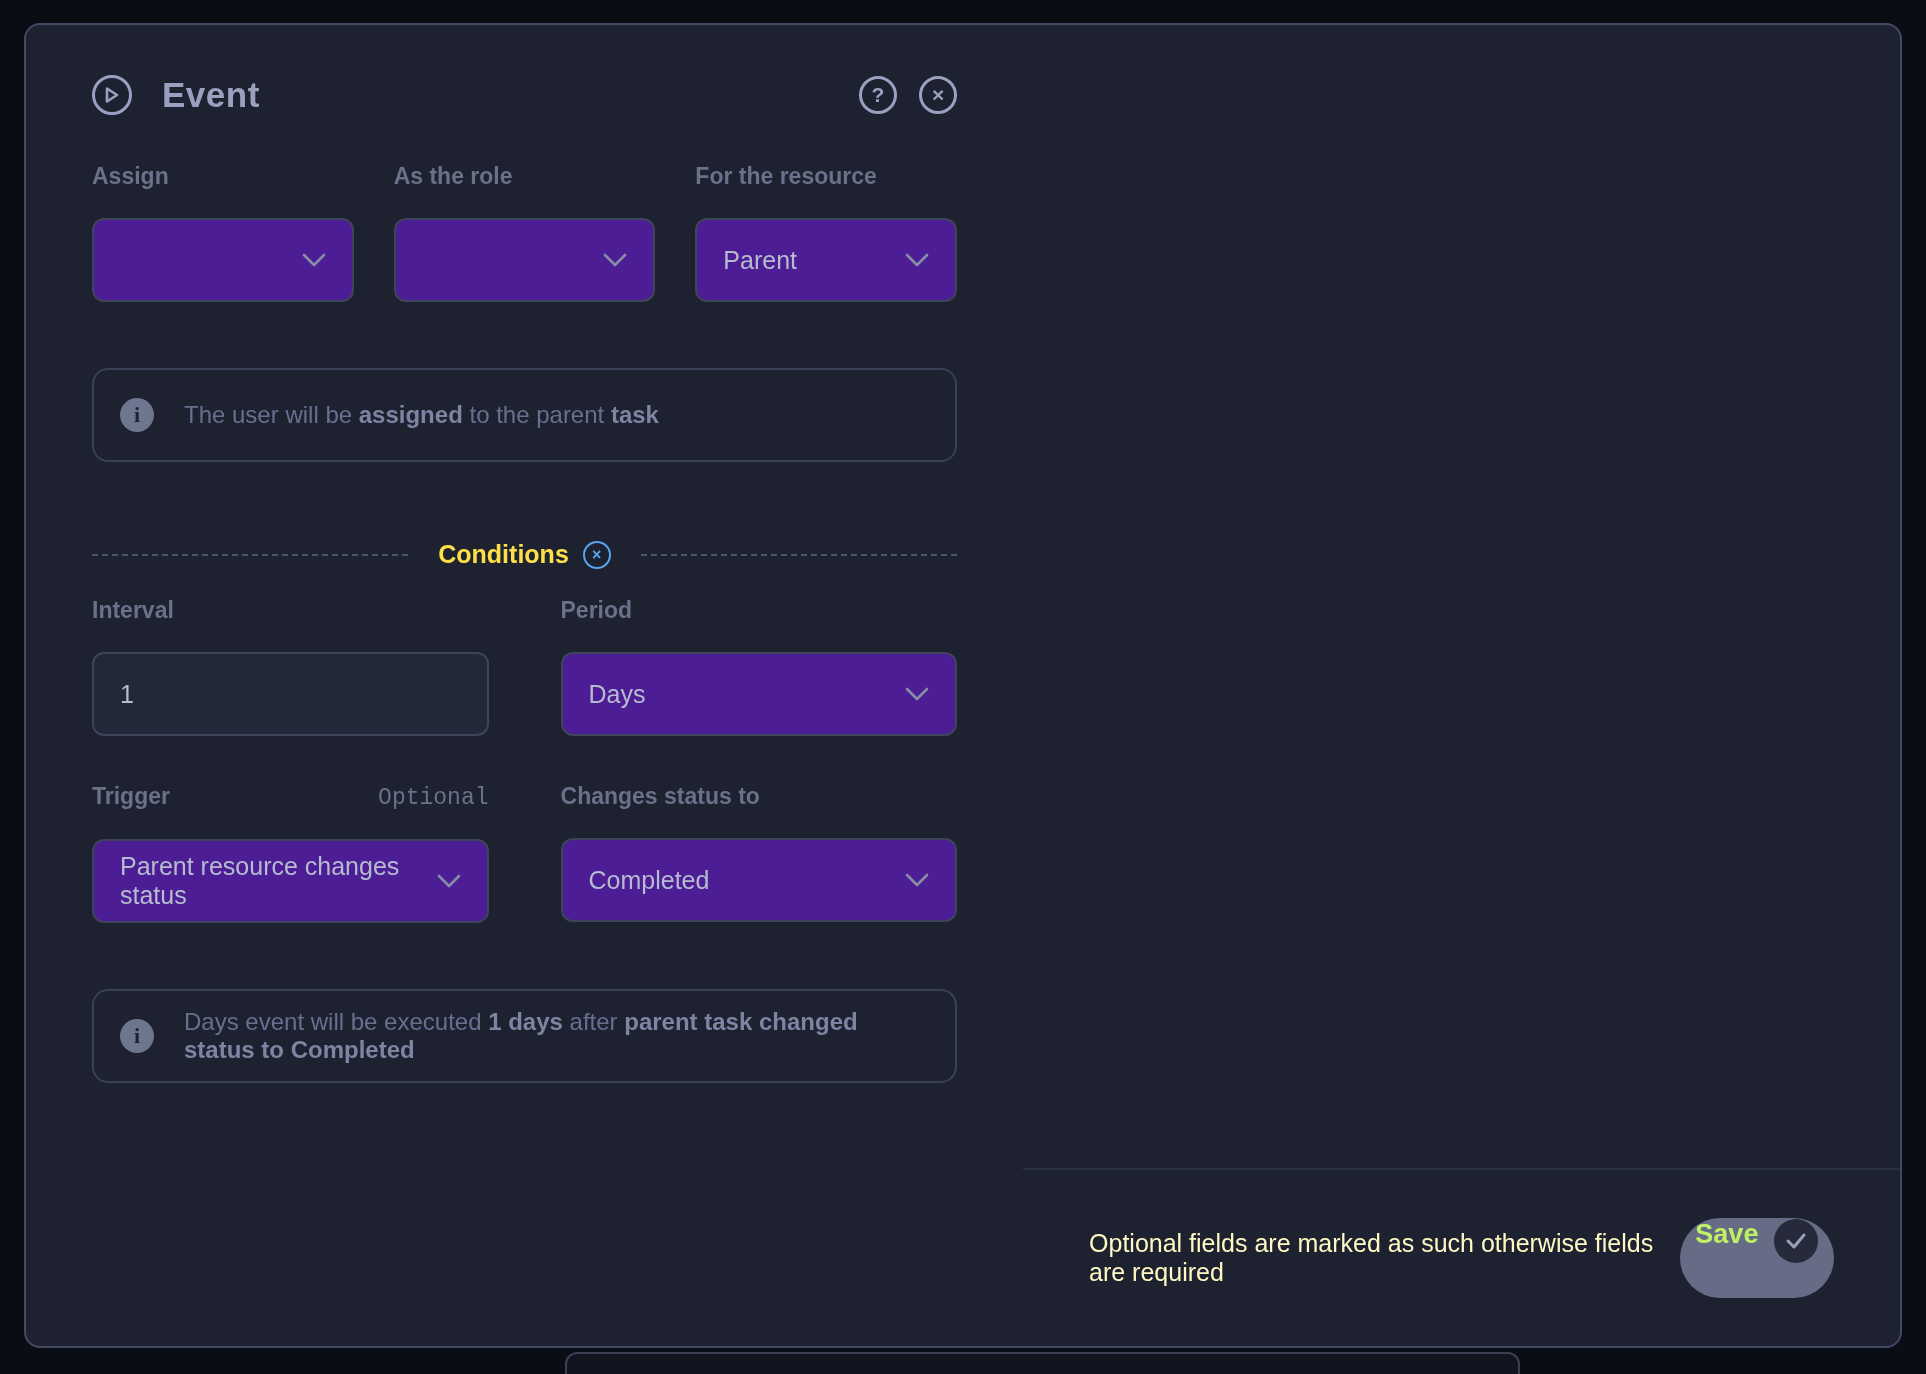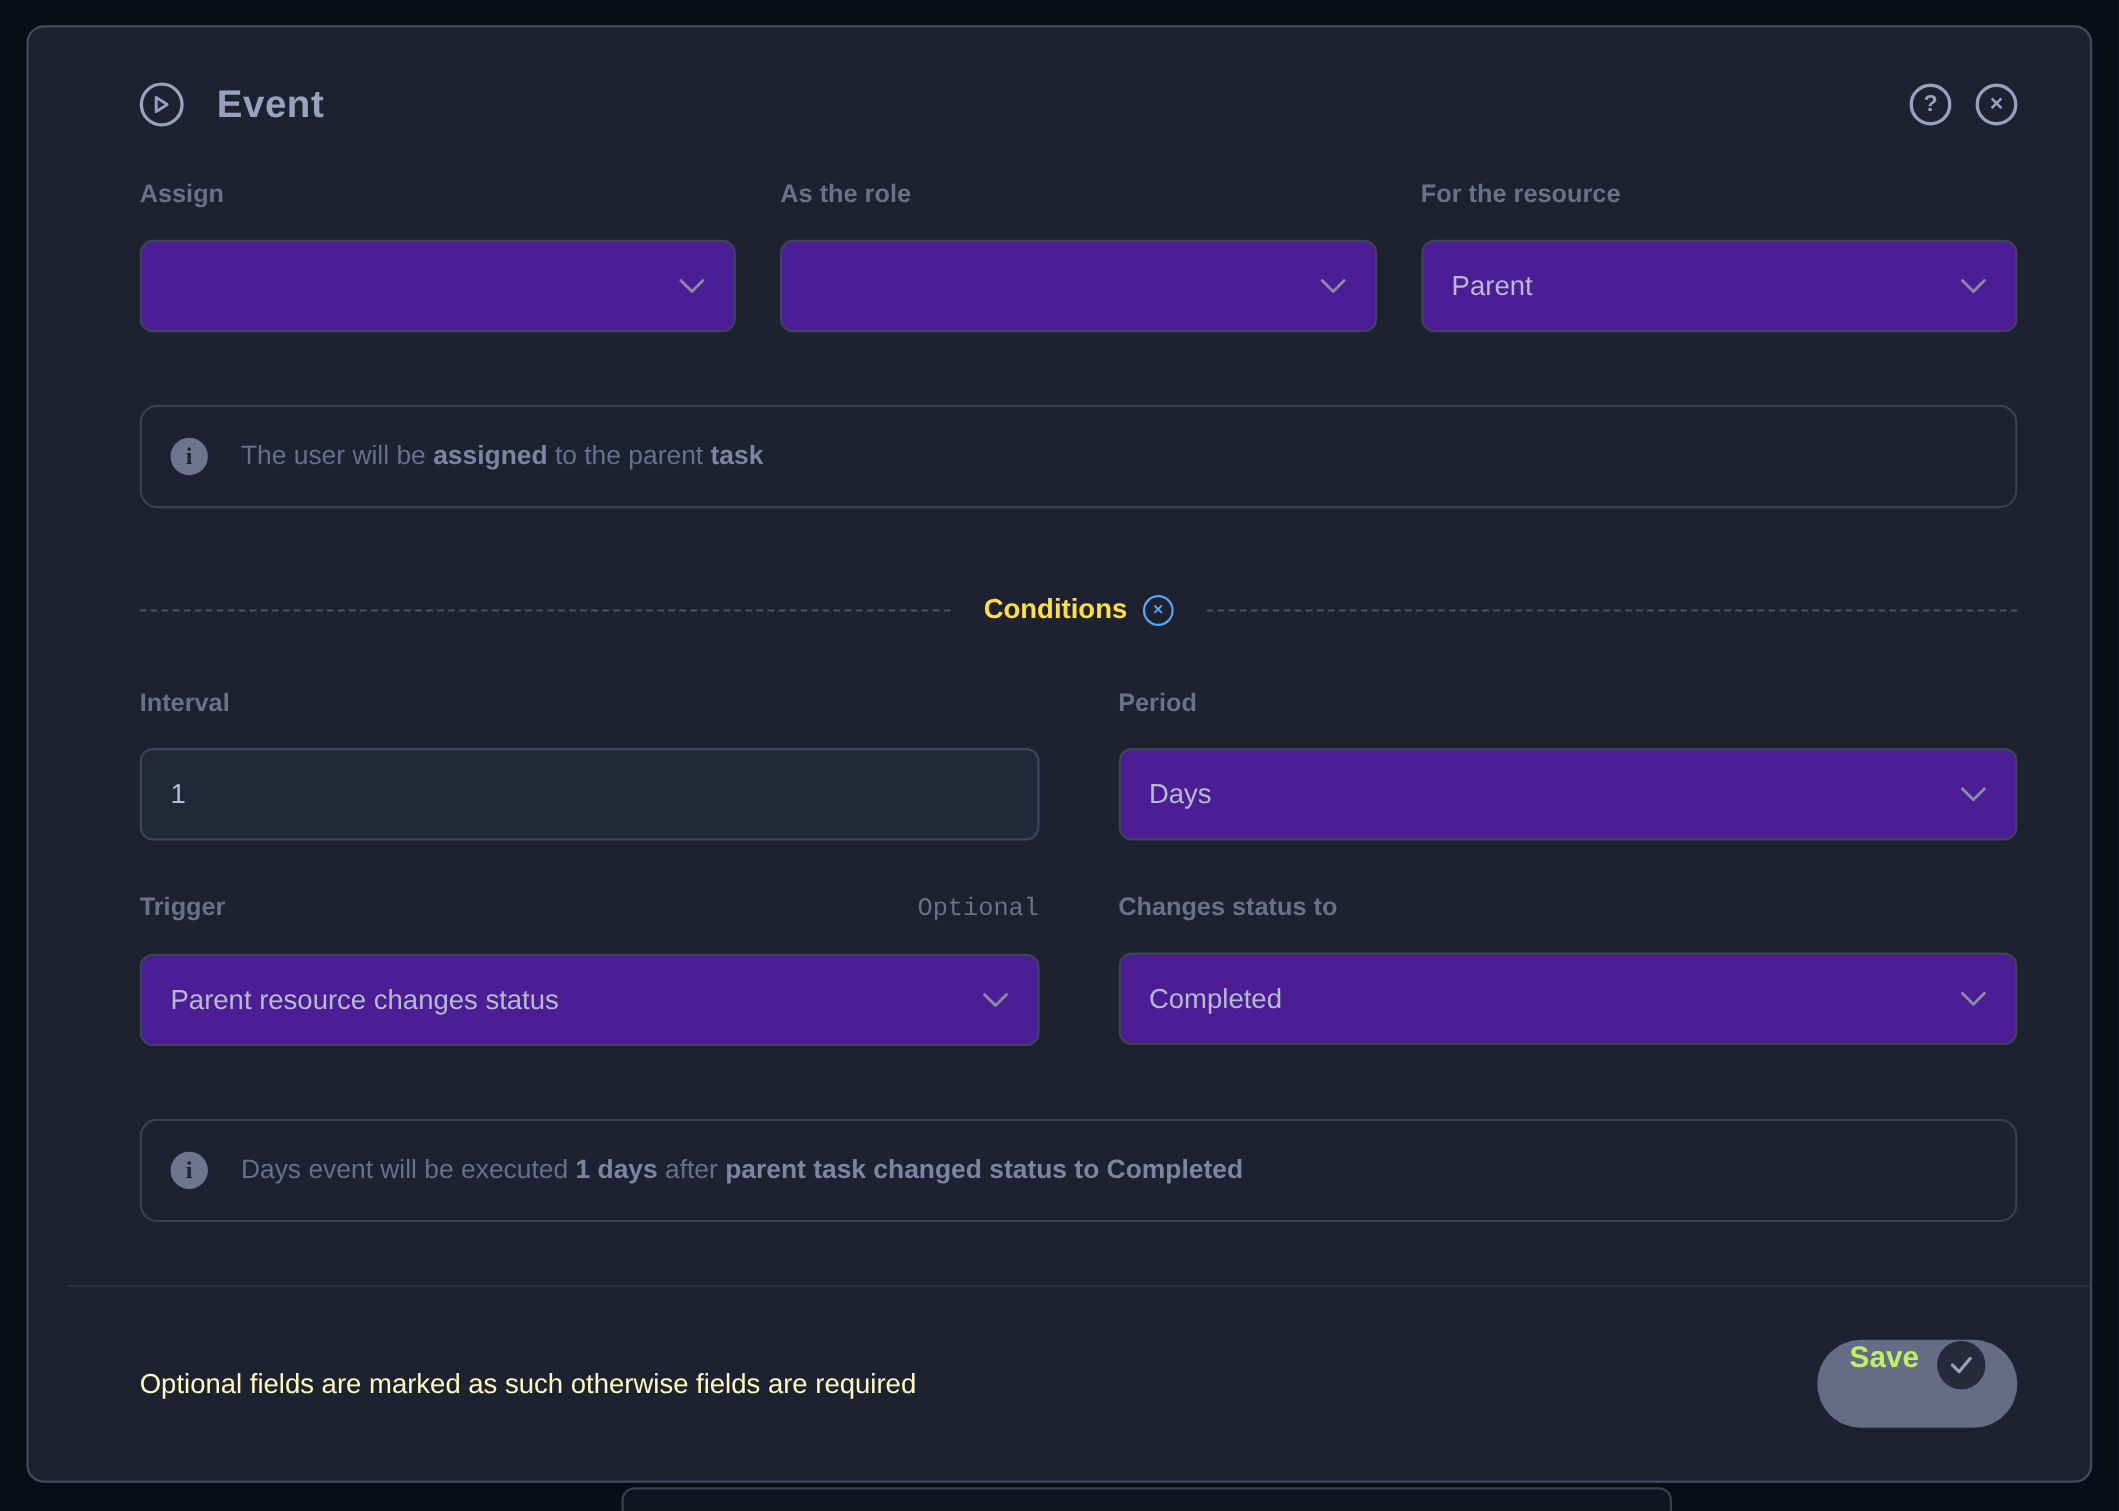--- a/index.html
+++ b/index.html
@@ -23,22 +23,21 @@
   }
 
   .modal {
     position: absolute;
     left: 24px; top: 23px;
     width: 1878px; height: 1325px;
     background: #1d2130;
     border: 2px solid #434a63;
     border-radius: 16px;
     display: flex;
-    flex-direction: column;
-    padding-left: 35px;
+    flex-direction: row;
   }
   .modal-body { padding: 0 66px; display: flex; flex-direction: column; }
 
   
   .modal-header { display: flex; align-items: center; margin-top: 50px; }
   .play-icon {
     width: 40px; height: 40px; border-radius: 50%;
     border: 3px solid #9aa0bf;
     display: flex; align-items: center; justify-content: center;
     flex: 0 0 auto;
@@ -120,21 +119,21 @@
   }
   .cond-remove {
     width: 28px; height: 28px; border-radius: 50%;
     border: 2px solid #58a6f0; background: transparent;
     color: #58a6f0; font-size: 16px; font-weight: 700;
     display: flex; align-items: center; justify-content: center;
     margin-right: 30px; cursor: pointer; padding: 0;
     font-family: "Liberation Sans", "DejaVu Sans", sans-serif;
   }
 
-  .mt-56 { margin-top: 56px; }
+  .mt-56 { margin-top: 28px; }
   .mt-47 { margin-top: 47px; }
 
   
   .modal-footer {
     margin-top: auto;
     border-top: 2px solid #2b3040;
     height: 178px;
     display: flex; align-items: center; justify-content: space-between;
     padding: 0 66px;
   }

